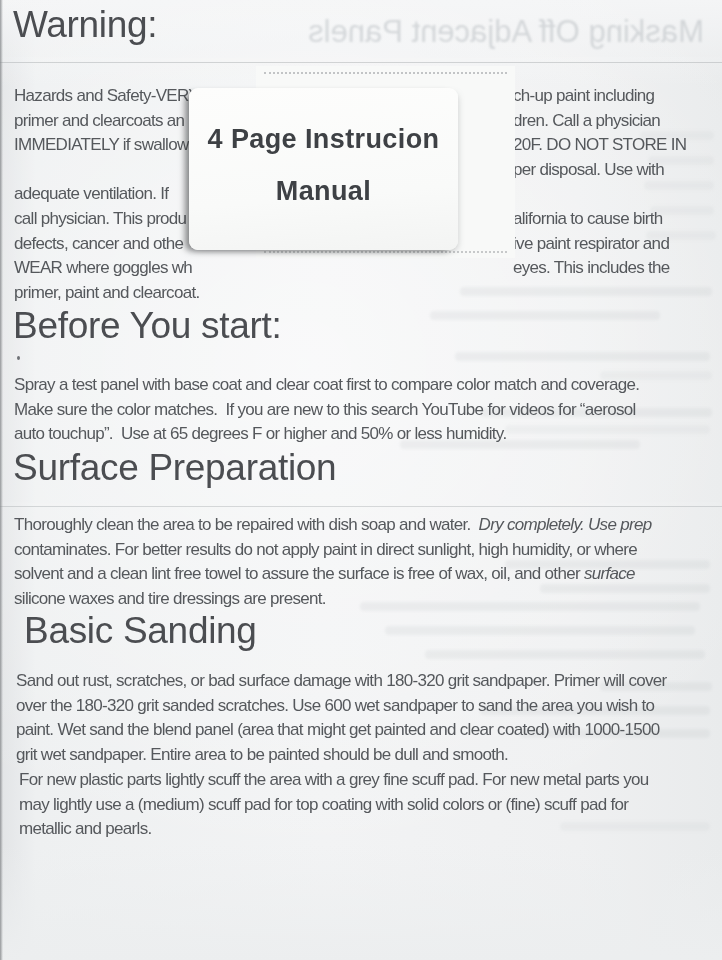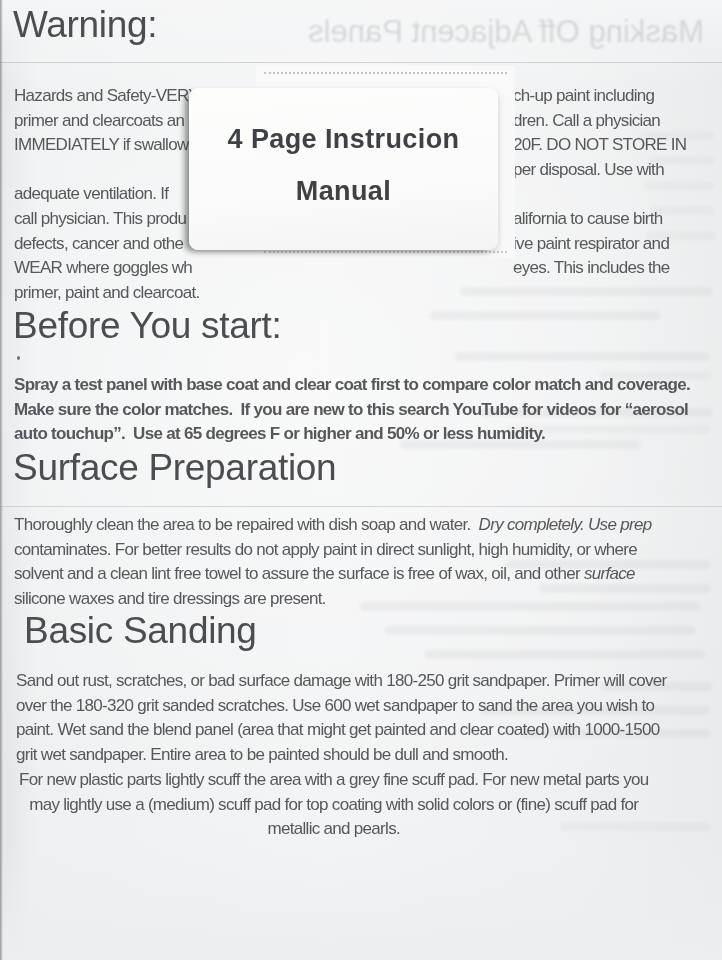--- a/index.html
+++ b/index.html
@@ -18,21 +18,21 @@
   .pline{display:block;height:24.6px;line-height:24.6px;white-space:pre;}
   .pline i{font-style:italic;}
   .wline{position:relative;height:24.6px;line-height:24.6px;white-space:pre;}
   .wl{position:absolute;left:0;top:0;white-space:pre;}
   .wr{position:absolute;left:499px;top:0;white-space:pre;}
   
   .backing{position:absolute;left:256px;top:66px;width:259px;height:192px;background:#f8f9f8;}
   .backing::before{content:"";position:absolute;left:8px;right:8px;top:6px;border-top:2px dotted rgba(150,153,156,0.55);}
   .backing::after{content:"";position:absolute;left:8px;right:8px;bottom:5px;border-top:2px dotted rgba(150,153,156,0.5);}
   .sticker{
-    position:absolute;left:189px;top:88px;width:309px;height:162px;border-radius:9px;
+    position:absolute;left:189px;top:88px;width:269px;height:162px;border-radius:9px;
     background:linear-gradient(175deg,#fdfdfc 0%,#f9faf9 65%,#f3f4f3 100%);
     box-shadow:-6px 3px 6px -2px rgba(45,47,50,0.55), 2px 3px 6px -2px rgba(120,123,126,0.35);
   }
   .sticker-line{position:absolute;left:0;width:100%;text-align:center;font-weight:bold;
     font-size:27px;color:#3e4145;letter-spacing:0.4px;white-space:pre;}
   #sticker-line1{top:36px;}
   #sticker-line2{top:88px;}
   
   .ghost-title{
     position:absolute;left:300px;top:14px;width:412px;height:44px;
@@ -122,43 +122,43 @@
 
   <div class="backing"></div>
   <div class="sticker">
     <div class="sticker-line" id="sticker-line1">4 Page Instrucion</div>
     <div class="sticker-line" id="sticker-line2">Manual</div>
   </div>
 
   <div class="heading" style="left:13px;top:305px;">Before You start:</div>
   <div class="dot"></div>
 
-  <div class="par" style="left:14px;top:373px;font-weight:bold;">
+  <div class="par" style="left:14px;top:373px;">
       <div class="pline">Spray a test panel with base coat and clear coat first to compare color match and coverage.</div>
       <div class="pline">Make sure the color matches.  If you are new to this search YouTube for videos for “aerosol</div>
       <div class="pline">auto touchup”.  Use at 65 degrees F or higher and 50% or less humidity.</div>
     </div>
 
   <div class="heading" style="left:13px;top:447px;">Surface Preparation</div>
 
   <div class="par" style="left:14px;top:513px;">
       <div class="pline"><span>Thoroughly clean the area to be repaired with dish soap and water.  </span><i>Dry completely. Use prep</i><span></span></div>
       <div class="pline"><span>contaminates. For better results do not apply paint in direct sunlight, high humidity, or where</span><i></i><span></span></div>
       <div class="pline"><span>solvent and a clean lint free towel to assure the surface is free of wax, oil, and other </span><i>surface</i><span></span></div>
       <div class="pline"><span>silicone waxes and tire dressings are present.</span><i></i><span></span></div>
     </div>
 
   <div class="heading" style="left:24px;top:610px;">Basic Sanding</div>
 
   <div class="par" style="left:16px;top:669px;">
-      <div class="pline">Sand out rust, scratches, or bad surface damage with 180-250 grit sandpaper. Primer will cover</div>
+      <div class="pline">Sand out rust, scratches, or bad surface damage with 180-320 grit sandpaper. Primer will cover</div>
       <div class="pline">over the 180-320 grit sanded scratches. Use 600 wet sandpaper to sand the area you wish to</div>
       <div class="pline">paint. Wet sand the blend panel (area that might get painted and clear coated) with 1000-1500</div>
       <div class="pline">grit wet sandpaper. Entire area to be painted should be dull and smooth.</div>
     </div>
 
-  <div class="par" style="left:19px;top:768px;text-align:center;">
+  <div class="par" style="left:19px;top:768px;">
       <div class="pline">For new plastic parts lightly scuff the area with a grey fine scuff pad. For new metal parts you</div>
       <div class="pline">may lightly use a (medium) scuff pad for top coating with solid colors or (fine) scuff pad for</div>
       <div class="pline">metallic and pearls.</div>
     </div>
 
 </div>
 
 </body></html>

